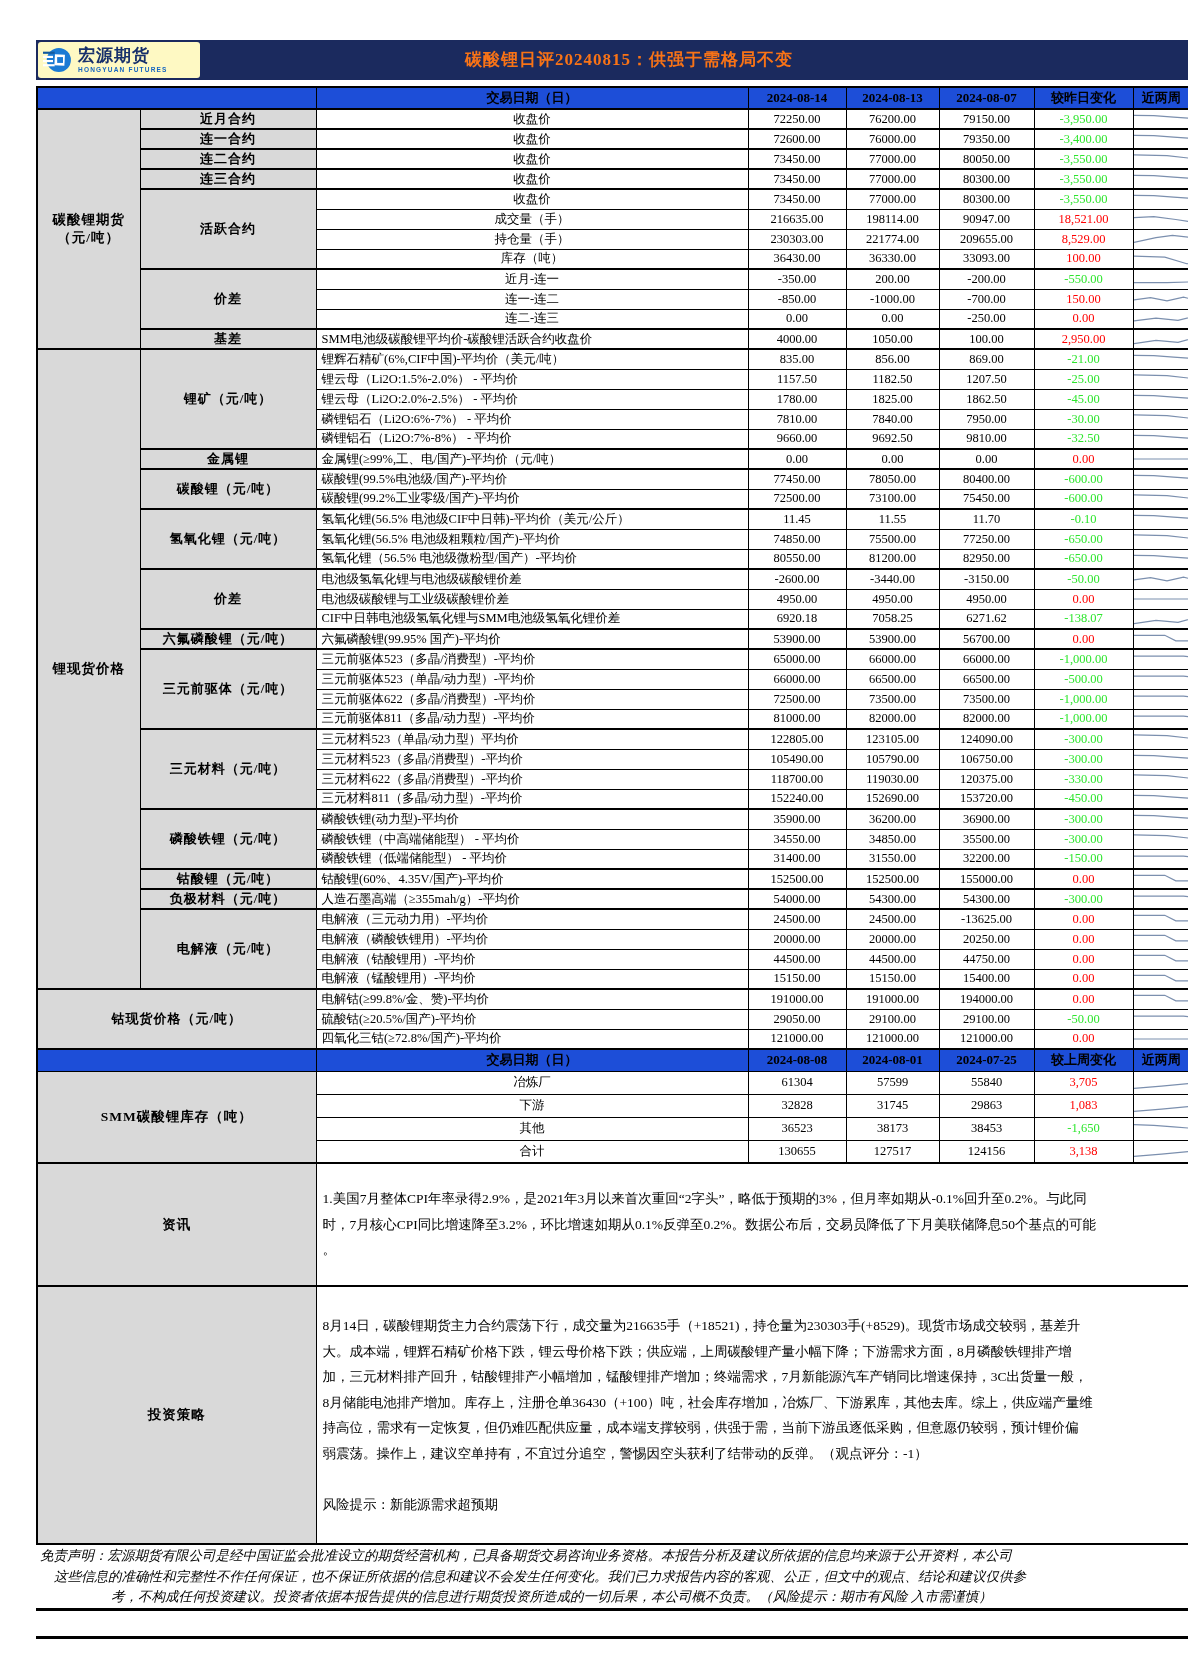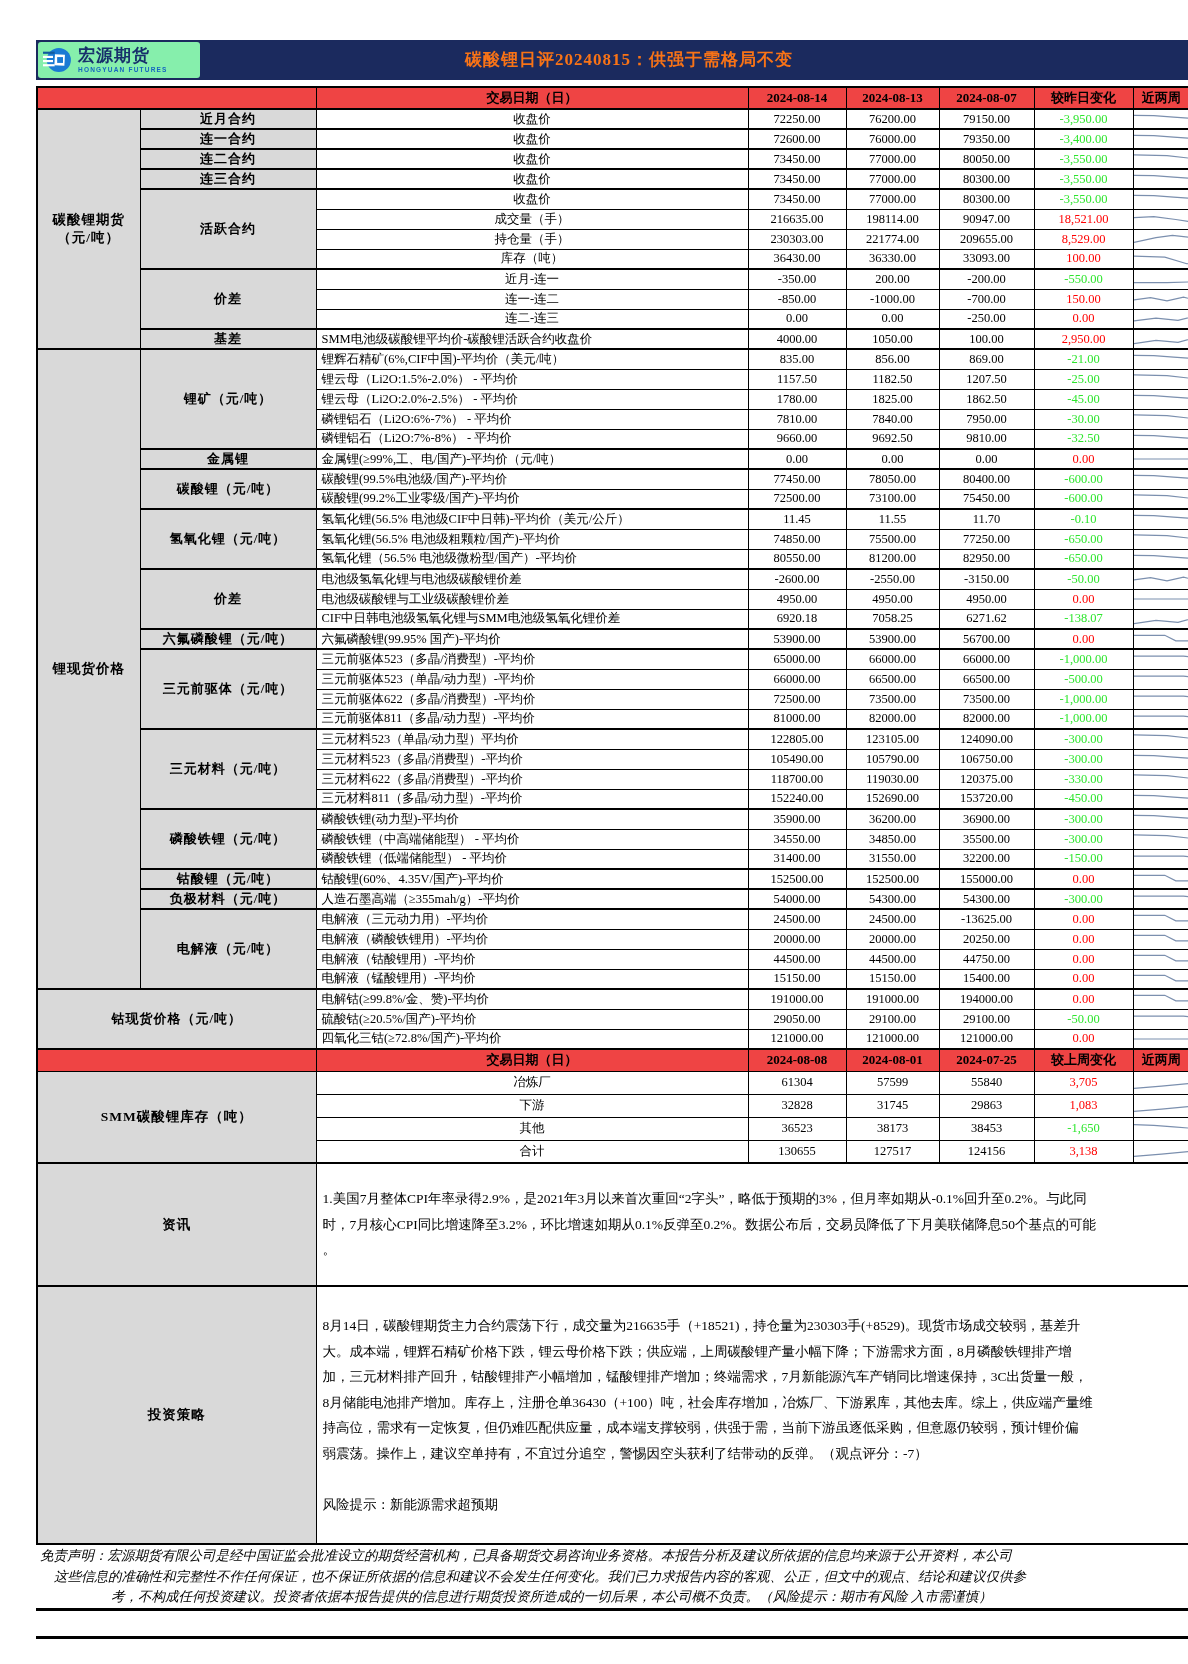--- a/index.html
+++ b/index.html
@@ -3,33 +3,33 @@
 <meta charset="utf-8">
 <style>
   html,body{margin:0;padding:0;}
   body{
     width:1188px;height:1664px;background:#ffffff;overflow:hidden;
     font-family:"Liberation Serif","DejaVu Serif",serif;color:#000;
   }
   .page{position:relative;width:1188px;height:1664px;}
   
   .banner{position:absolute;left:36px;top:40px;width:1152px;height:40px;background:#1b2a5e;}
-  .logo-box{position:absolute;left:2px;top:2px;width:162px;height:36px;background:#86efac;border-radius:3px;
+  .logo-box{position:absolute;left:2px;top:2px;width:162px;height:36px;background:#fef9c3;border-radius:3px;
             display:flex;align-items:center;padding-left:5px;box-sizing:border-box;}
   .logo-mark{width:30px;height:30px;flex:0 0 30px;}
   .logo-text{margin-left:5px;line-height:1;}
   .logo-cn{font-family:"Liberation Sans","DejaVu Sans",sans-serif;font-weight:bold;font-size:17px;color:#17306b;letter-spacing:1px;}
   .logo-en{font-family:"Liberation Sans","DejaVu Sans",sans-serif;font-weight:bold;font-size:6.5px;color:#1565c0;letter-spacing:1.2px;margin-top:3px;}
   .banner-title{position:absolute;left:0;top:0;width:100%;height:40px;line-height:40px;text-align:center;
                 color:#f97316;font-weight:bold;font-size:17px;letter-spacing:1px;padding-left:17px;}
   
   .tbl-wrap{position:absolute;left:36px;top:86px;width:1152px;}
   table{border-collapse:collapse;table-layout:fixed;width:1152px;border:2px solid #000;border-right:0;}
   td{border:1px solid #000;padding:0;font-size:12.5px;overflow:hidden;white-space:nowrap;vertical-align:middle;}
-  tr.hd td{background:#ef4444;font-weight:bold;font-size:13px;text-align:center;}
+  tr.hd td{background:#1d4ed8;font-weight:bold;font-size:13px;text-align:center;}
   td.g{background:#d9d9d9;font-weight:bold;text-align:center;white-space:pre-line;font-size:13.5px;letter-spacing:1px;}
   td.s{background:#d9d9d9;font-weight:bold;text-align:center;font-size:13px;letter-spacing:1px;}
   td.d{text-align:left;padding-left:5px;}
   td.d.c{text-align:center;padding-left:0;}
   td.v{text-align:center;}
   td.chg{text-align:center;}
   td.chg.gg{color:#2ee62e;}
   td.chg.rr{color:#ff0000;}
   td.spark{border-right:none;}
   td.spark svg{display:block;}
@@ -376,21 +376,21 @@
             <td class="spark">
               <svg width="110" height="18">
                 <polyline points="0.0,5.3 19.8,5.7 39.6,7.1 60.5,8.5 82.5,10.4 110.0,12.3" fill="none" stroke="#7b8fae" stroke-width="1.2"></polyline>
               </svg>
             </td>
           </tr>
           <tr class="tt" style="height: 20px;">
             <td class="s" rowspan="3">价差</td>
             <td class="d">电池级氢氧化锂与电池级碳酸锂价差</td>
             <td class="v">-2600.00</td>
-            <td class="v">-2550.00</td>
+            <td class="v">-3440.00</td>
             <td class="v">-3150.00</td>
             <td class="chg gg">-50.00</td>
             <td class="spark">
               <svg width="110" height="18">
                 <polyline points="0.0,9.9 16.5,7.6 33.0,10.9 49.5,7.1 66.0,11.3 85.8,6.7 110.0,9.9" fill="none" stroke="#7b8fae" stroke-width="1.2"></polyline>
               </svg>
             </td>
           </tr>
           <tr style="height: 20px;">
             <td class="d">电池级碳酸锂与工业级碳酸锂价差</td>
@@ -743,21 +743,21 @@
             </td>
           </tr>
           <tr class="tt" style="height: 258px;">
             <td class="g" colspan="2">投资策略</td>
             <td class="content spark" colspan="6">
               <div class="tline">8月14日，碳酸锂期货主力合约震荡下行，成交量为216635手（+18521)，持仓量为230303手(+8529)。现货市场成交较弱，基差升</div>
               <div class="tline">大。成本端，锂辉石精矿价格下跌，锂云母价格下跌；供应端，上周碳酸锂产量小幅下降；下游需求方面，8月磷酸铁锂排产增</div>
               <div class="tline">加，三元材料排产回升，钴酸锂排产小幅增加，锰酸锂排产增加；终端需求，7月新能源汽车产销同比增速保持，3C出货量一般，</div>
               <div class="tline">8月储能电池排产增加。库存上，注册仓单36430（+100）吨，社会库存增加，冶炼厂、下游累库，其他去库。综上，供应端产量维</div>
               <div class="tline">持高位，需求有一定恢复，但仍难匹配供应量，成本端支撑较弱，供强于需，当前下游虽逐低采购，但意愿仍较弱，预计锂价偏</div>
-              <div class="tline">弱震荡。操作上，建议空单持有，不宜过分追空，警惕因空头获利了结带动的反弹。（观点评分：-7）</div>
+              <div class="tline">弱震荡。操作上，建议空单持有，不宜过分追空，警惕因空头获利了结带动的反弹。（观点评分：-1）</div>
               <div class="tline">&nbsp;</div>
               <div class="tline">风险提示：新能源需求超预期</div>
             </td>
           </tr>
         </tbody>
     </table>
   </div>
 
   <div class="disclaimer" id="disclaimer">
       <div class="disc-line" style="padding-left: 4px;">免责声明：宏源期货有限公司是经中国证监会批准设立的期货经营机构，已具备期货交易咨询业务资格。本报告分析及建议所依据的信息均来源于公开资料，本公司</div>

